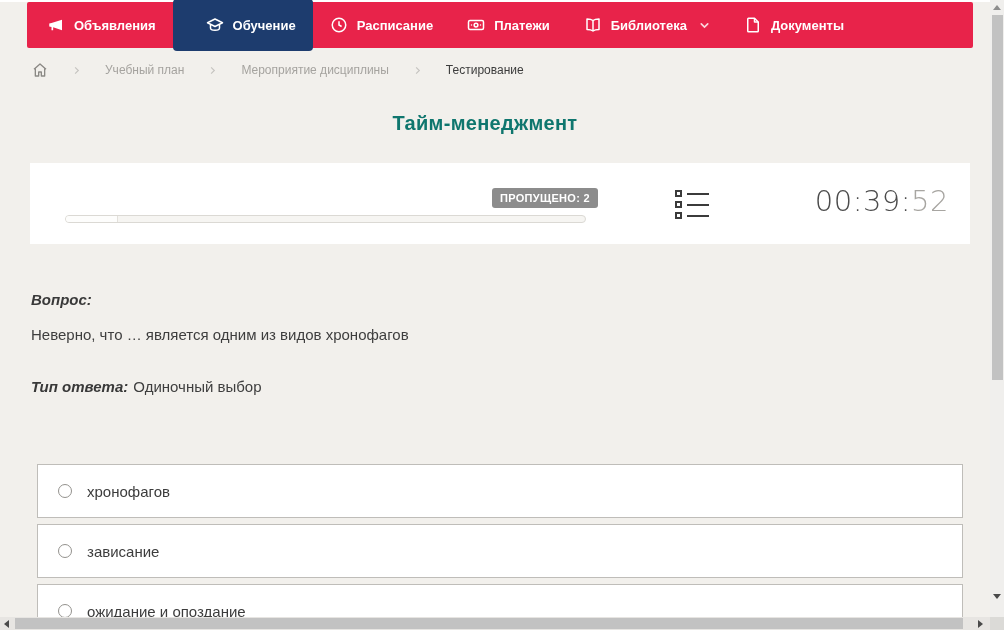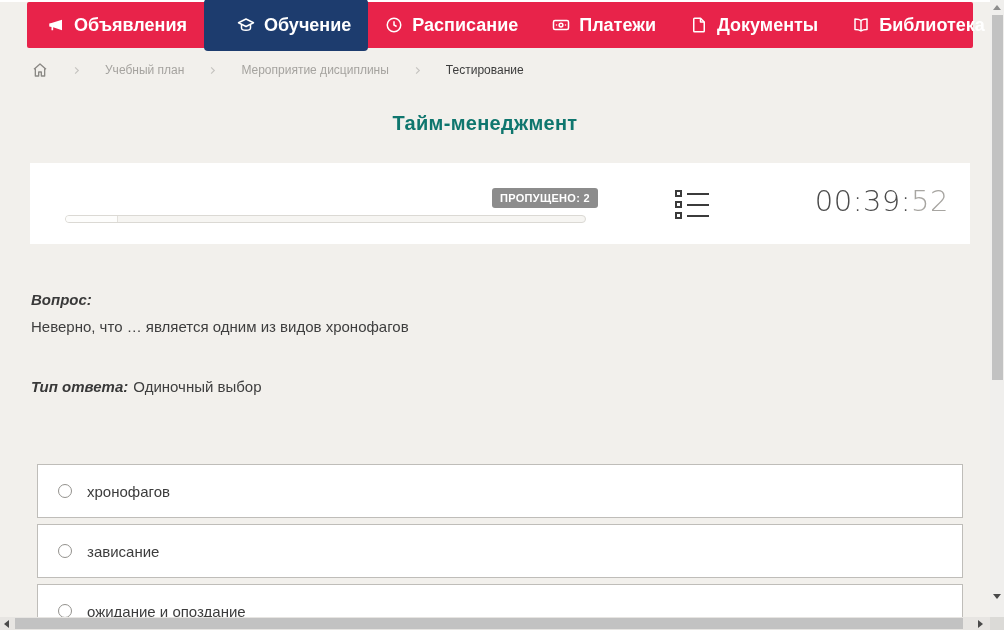--- a/index.html
+++ b/index.html
@@ -12,21 +12,21 @@
   .top-strip { position:absolute; top:0; left:0; width:100%; height:2px; background:#ffffff; }
 
   
   .navbar {
     position:absolute; left:27px; top:2px; width:946px; height:46px;
     background:#e8234a; border-radius:2px;
     display:flex; align-items:center; padding:0 3px;
   }
   .nav-item {
     display:flex; align-items:center; gap:9px; padding:0 17px; height:100%;
-    color:#fff; font-size:18px; font-weight:bold; cursor:pointer; white-space:nowrap;
+    color:#fff; font-size:13px; font-weight:bold; cursor:pointer; white-space:nowrap;
   }
   .nav-item.active { background:#1d3c6e; border-radius:4px; height:52px; margin:-3px 0;padding-left:33px; }
   .nav-icon, .nav-icon svg { width:18px; height:18px; display:block; }
   .chev, .chev svg { width:13px; height:13px; display:block; opacity:.9; margin-left:1px; }
 
   
   .breadcrumb { position:absolute; left:32px; top:62px; display:flex; align-items:center; gap:23px; font-size:12px; color:#a5a39f; }
   .home-ic, .home-ic svg { width:16px; height:16px; display:block; color:#8b8985; }
   .bc-sep, .bc-sep svg { width:11px; height:11px; display:block; color:#c6c4c0; }
   .bc-link { cursor:pointer; }
@@ -50,21 +50,21 @@
   .li-row { display:flex; align-items:center; height:7px; margin-bottom:4px; }
   .li-sq { width:7px; height:7px; border:2px solid #3b3b3b; background:#fff; }
   .li-line { width:22px; height:2px; background:#3b3b3b; margin-left:5px; }
   .timer { position:absolute; right:21px; top:21px; font-family:"DejaVu Sans", sans-serif;
     font-weight:200; font-size:29px; letter-spacing:.5px; }
   .t-main { color:#4b4b4b; }
   .t-sec  { color:#a7a5a1; }
 
   
   .q-section { position:absolute; left:31px; top:291px; width:900px; font-size:15px; color:#3e3e3e; }
-  .q-heading { font-weight:bold; font-style:italic; margin-bottom:10px; color:#393939; }
+  .q-heading { font-weight:bold; font-style:italic; margin-bottom:18px; color:#393939; }
   .answer-type { position:absolute; left:31px; top:378px; font-size:15px; color:#3e3e3e; }
   .at-label { font-weight:bold; font-style:italic; color:#393939; }
   .at-value { margin-left:5px; }
 
   
   .options { position:absolute; left:37px; top:464px; width:926px; }
   .option { height:54px; background:#fff; border:1px solid #bfbdb9; margin-bottom:6px;
     display:flex; align-items:center; padding:0 20px; cursor:pointer; }
   .radio { width:14px; height:14px; border:1px solid #94928e; border-radius:50%;
     background:#fff; margin-right:15px; flex-shrink:0; }
@@ -123,39 +123,39 @@
           <rect x="2" y="6" width="20" height="12" rx="2"></rect>
           <circle cx="12" cy="12" r="2.5"></circle>
           <path d="M6 12h.01M18 12h.01" stroke-linecap="round"></path>
         </svg>
     </span>
     <span>Платежи</span>
   </div>
   <div class="nav-item">
     <span class="nav-icon">
       <svg viewBox="0 0 24 24" fill="none" stroke="currentColor" stroke-width="2" stroke-linejoin="round">
-          <path d="M14 3H6a1 1 0 0 0-1 1v16a1 1 0 0 0 1 1h12a1 1 0 0 0 1-1V8l-5-5z"></path>
-          <path d="M14 3v5h5"></path>
-        </svg>
-    </span>
-    <span>Документы</span>
-  </div>
-  <div class="nav-item">
-    <span class="nav-icon">
-      <svg viewBox="0 0 24 24" fill="none" stroke="currentColor" stroke-width="2" stroke-linejoin="round">
           <path d="M12 6C10 4.5 7.5 4 4 4v14c3.5 0 6 .5 8 2 2-1.5 4.5-2 8-2V4c-3.5 0-6 .5-8 2z"></path>
           <path d="M12 6v14"></path>
         </svg>
     </span>
     <span>Библиотека</span>
     <span class="chev">
       <svg viewBox="0 0 24 24" fill="none" stroke="currentColor" stroke-width="3" stroke-linecap="round">
           <path d="M6 9l6 6 6-6"></path>
         </svg>
     </span>
+  </div>
+  <div class="nav-item">
+    <span class="nav-icon">
+      <svg viewBox="0 0 24 24" fill="none" stroke="currentColor" stroke-width="2" stroke-linejoin="round">
+          <path d="M14 3H6a1 1 0 0 0-1 1v16a1 1 0 0 0 1 1h12a1 1 0 0 0 1-1V8l-5-5z"></path>
+          <path d="M14 3v5h5"></path>
+        </svg>
+    </span>
+    <span>Документы</span>
   </div>
 </div>
 
 <div class="breadcrumb">
   <span class="home-ic">
     <svg viewBox="0 0 24 24" fill="none" stroke="currentColor" stroke-width="2" stroke-linejoin="round">
         <path d="M3 11l9-8 9 8"></path>
         <path d="M5 9.5V21h5v-6h4v6h5V9.5"></path>
       </svg>
   </span>

